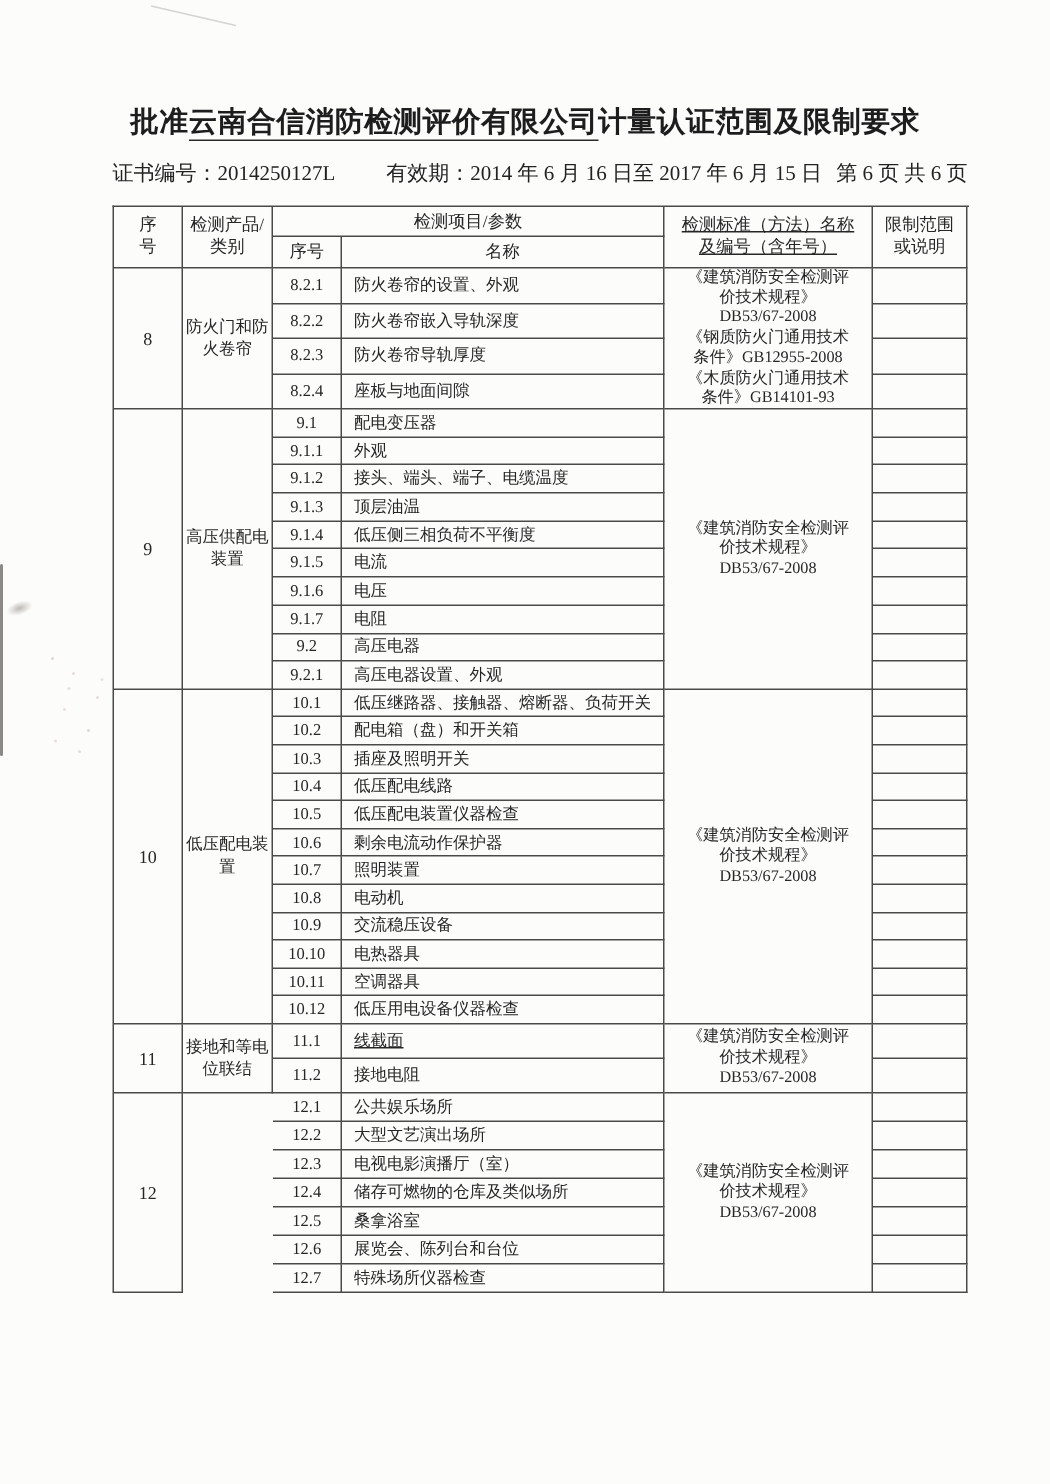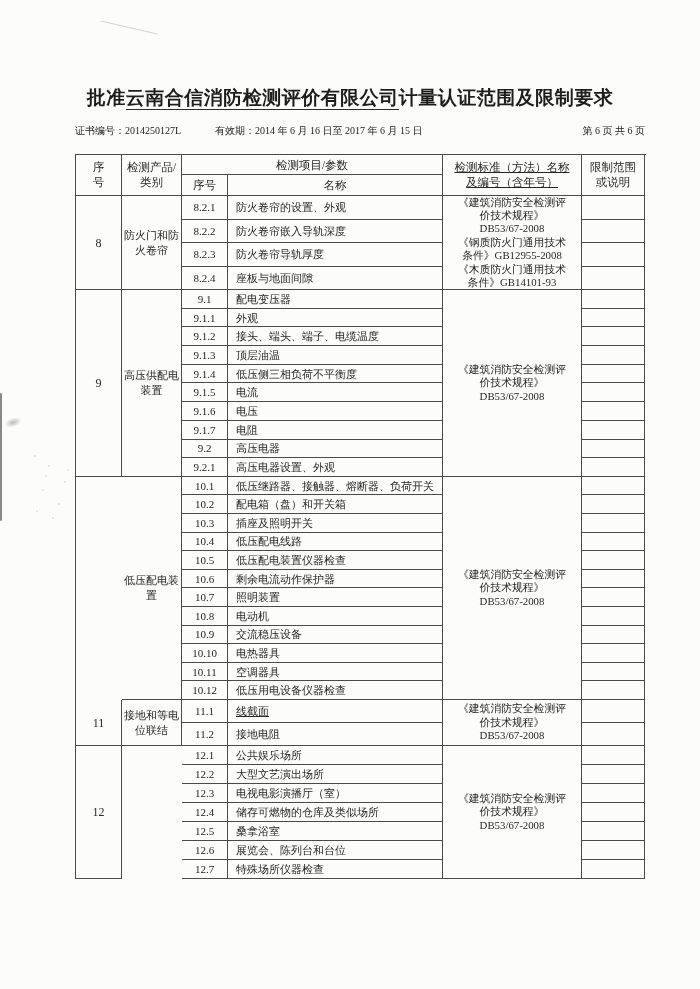--- a/index.html
+++ b/index.html
@@ -4,34 +4,34 @@
 <style>
   * { box-sizing: border-box; margin: 0; padding: 0; }
   html, body { width: 700px; height: 989px; }
   body {
     background: #fcfcfb;
     font-family: "Liberation Serif", "DejaVu Serif", serif;
     color: #242424;
     overflow: hidden;
     position: relative;
   }
-  .page { position: absolute; inset: 0; margin-top: 17px; }
+  .page { position: absolute; inset: 0; }
 
   
   .doc-title {
     position: absolute; top: 68px; left: 0; width: 100%;
     text-align: center; font-size: 19px; font-weight: bold;
     letter-spacing: 0.5px; color: #1d1d1d; white-space: nowrap;
   }
   .doc-title .u { border-bottom: 1.5px solid #2a2a2a; padding-bottom: 1px; }
 
   .info-row {
     position: absolute; top: 107px; left: 75px; width: 570px;
     display: flex; align-items: baseline;
-    font-size: 10px; color: #222; white-space: nowrap; font-family: Liberation Serif, serif;
+    font-size: 14px; color: #222; white-space: nowrap; font-family: Liberation Serif, serif;
   }
   .info-validity { margin-left: 34px; }
   .info-page { margin-left: auto; }
 
   
   .tbl {
     position: absolute; left: 75px; top: 137px; width: 571px;
     border-top: 1px solid #4a4a4a; border-left: 1px solid #4a4a4a;
   }
   .grid {
@@ -192,20 +192,21 @@
           <div class="c no-cell" style="grid-area: 10 / 3;">9.2.1</div>
           <div class="c name-cell" style="grid-area: 10 / 4;">高压电器设置、外观</div>
           <div class="c limit-cell" style="grid-area: 10 / 6;"></div>
           <div class="c std-cell" style="grid-area: 1 / 5 / span 10;">
             <div>《建筑消防安全检测评</div>
             <div>价技术规程》</div>
             <div>DB53/67-2008</div>
           </div>
         </div>
         <div class="grid" style="grid-template-rows: repeat(12, 18.6px);">
+          <div class="c seq-cell" style="grid-area: 1 / 1 / span 12;">10</div>
           <div class="c cat-cell" style="grid-area: 1 / 2 / span 12;">
             <span class="cat-inner">低压配电装置</span>
           </div>
           <div class="c no-cell" style="grid-area: 1 / 3;">10.1</div>
           <div class="c name-cell" style="grid-area: 1 / 4;">低压继路器、接触器、熔断器、负荷开关</div>
           <div class="c limit-cell" style="grid-area: 1 / 6;"></div>
           <div class="c no-cell" style="grid-area: 2 / 3;">10.2</div>
           <div class="c name-cell" style="grid-area: 2 / 4;">配电箱（盘）和开关箱</div>
           <div class="c limit-cell" style="grid-area: 2 / 6;"></div>
           <div class="c no-cell" style="grid-area: 3 / 3;">10.3</div>

